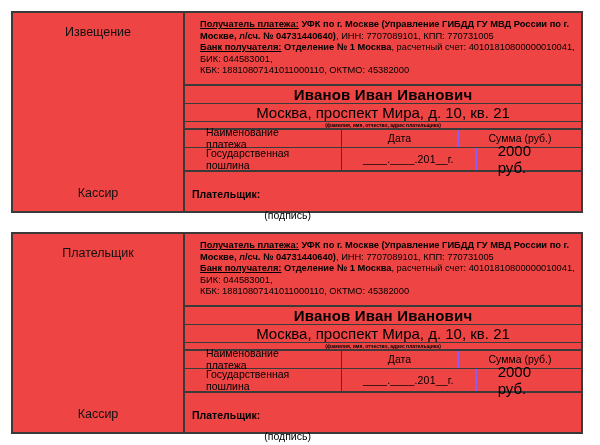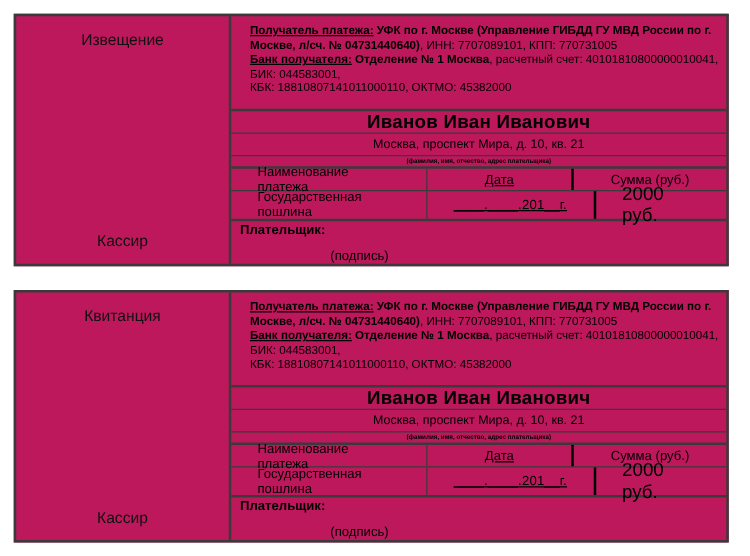--- a/index.html
+++ b/index.html
@@ -25,21 +25,21 @@
   }
 
   
   .receipt {
     position: absolute;
     left: 11px;
     width: 572px;
     border: 2px solid #3a3a3a;
     box-sizing: border-box;
     display: flex;
-    background: #be185d;
+    background: #ef4444;
   }
   .receipt.block-0 { top: 11px;  height: 202px; }
   .receipt.block-1 { top: 232px; height: 202px; }
 
   
   .label-col {
     width: 172px;
     flex: 0 0 172px;
     border-right: 2px solid #3a3a3a;
     box-sizing: border-box;
@@ -94,21 +94,21 @@
     letter-spacing: 0.2px;
   }
 
   
   .payer-address {
     border-bottom: 1.5px solid #3a3a3a;
     height: 20px;
     display: flex;
     align-items: center;
     justify-content: center;
-    font-size: 10px;
+    font-size: 15px;
   }
 
   
   .caption-row {
     border-bottom: 2px solid #3a3a3a;
     height: 10px;
     display: flex;
     align-items: center;
     justify-content: center;
   }
@@ -131,37 +131,37 @@
   }
   .pt-row.head { border-bottom: 1.5px solid #3a3a3a; }
   .pt-cell {
     box-sizing: border-box;
     display: flex;
     align-items: center;
     justify-content: center;
     padding: 0 21px;
   }
   .col-name { flex: 0 0 157px; border-right: 1.5px solid #3a3a3a; }
-  .col-date { flex: 0 0 117px; border-right: 2px solid #000000; text-decoration: underline; }
+  .col-date { flex: 0 0 117px; border-right: 2px solid #8b5cf6; }
   .col-sum  { flex: 1 1 auto; }
 
   .pt-row.head .pt-cell { height: 17px; font-size: 10.5px; }
   .pt-row.body .pt-cell { height: 22px; font-size: 10.5px; }
   .pt-row.body .col-sum {
     font-size: 15px;
     font-weight: normal;
   }
   .date-val { letter-spacing: 0.2px; font-size: 10px; }
 
   
   .payer-sign {
     flex: 1 1 auto;
     display: flex;
     align-items: flex-start;
-    padding: 1px 0 0 7px;
+    padding: 16px 0 0 7px;
     font-size: 10.5px;
   }
   .payer-sign .sig-label {
     font-weight: bold;
     margin-right: 4px;
   }
   .payer-sign .sig-value { font-weight: normal; margin-top: 21px; }
 
   
   .watermark {
@@ -222,21 +222,21 @@
         <span class="sig-label">Плательщик:</span>
         <span class="sig-value">(подпись)</span>
       </div>
 
     </div>
   </div>
 
   <div class="receipt block-1">
 
     <div class="label-col">
-      <div class="lbl-top">Квитанция</div>
+      <div class="lbl-top">Плательщик</div>
       <div class="lbl-bottom">Кассир</div>
     </div>
 
     <div class="content-col">
 
       <div class="details">
         <div class="ln"><u class="hdr">Получатель платежа:</u><b> УФК по г. Москве (Управление ГИБДД ГУ МВД России по г. Москве, л/сч. № 04731440640)</b><span>, ИНН: 7707089101, КПП: 770731005</span></div>
         <div class="ln"><u class="hdr">Банк получателя:</u><b> Отделение № 1 Москва</b><span>, расчетный счет: 40101810800000010041, БИК: 044583001,</span></div>
         <div class="ln">КБК: 18810807141011000110, ОКТМО: 45382000</div>
       </div>

